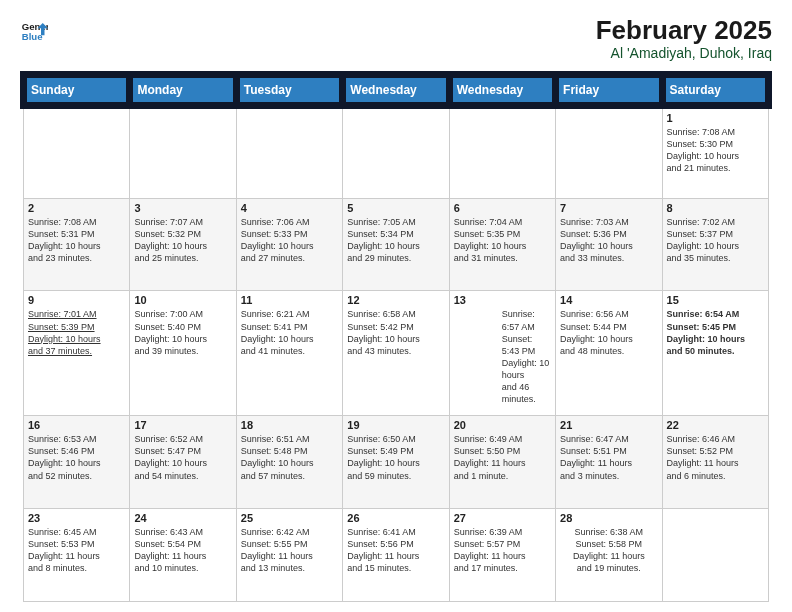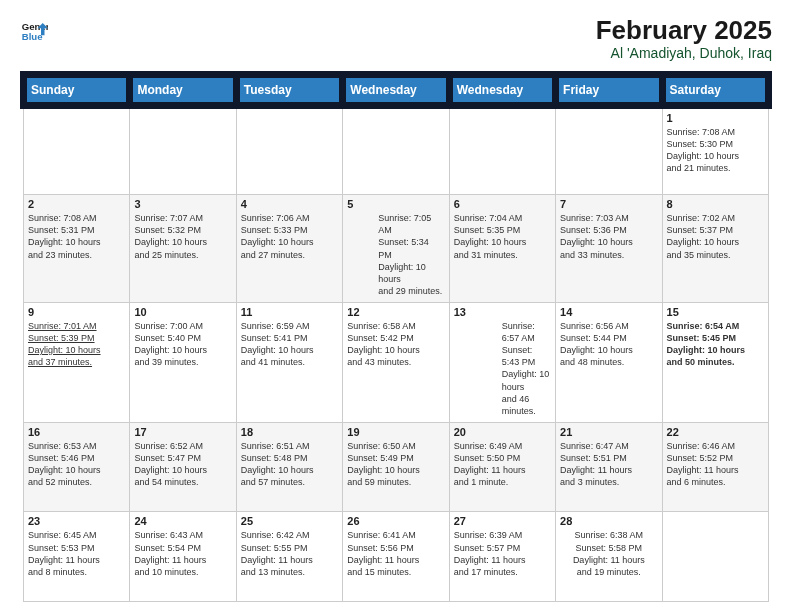--- a/index.html
+++ b/index.html
@@ -156,21 +156,21 @@
           </td>
           <td>
             <span class="day-num">4</span>
             <div class="day-info" style="white-space: pre-line;">Sunrise: 7:06 AM
 Sunset: 5:33 PM
 Daylight: 10 hours
 and 27 minutes.</div>
           </td>
           <td>
             <span class="day-num">5</span>
-            <div class="day-info" style="white-space: pre-line; margin-left: 31px;">Sunrise: 7:05 AM
+            <div class="day-info" style="white-space: pre-line;">Sunrise: 7:05 AM
 Sunset: 5:34 PM
 Daylight: 10 hours
 and 29 minutes.</div>
           </td>
           <td>
             <span class="day-num">6</span>
             <div class="day-info" style="white-space: pre-line;">Sunrise: 7:04 AM
 Sunset: 5:35 PM
 Daylight: 10 hours
 and 31 minutes.</div>
@@ -200,21 +200,21 @@
           </td>
           <td>
             <span class="day-num">10</span>
             <div class="day-info" style="white-space: pre-line;">Sunrise: 7:00 AM
 Sunset: 5:40 PM
 Daylight: 10 hours
 and 39 minutes.</div>
           </td>
           <td>
             <span class="day-num">11</span>
-            <div class="day-info" style="white-space: pre-line;">Sunrise: 6:59 AM
+            <div class="day-info" style="white-space: pre-line;">Sunrise: 6:21 AM
 Sunset: 5:41 PM
 Daylight: 10 hours
 and 41 minutes.</div>
           </td>
           <td>
             <span class="day-num">12</span>
             <div class="day-info" style="white-space: pre-line;">Sunrise: 6:58 AM
 Sunset: 5:42 PM
 Daylight: 10 hours
 and 43 minutes.</div>

